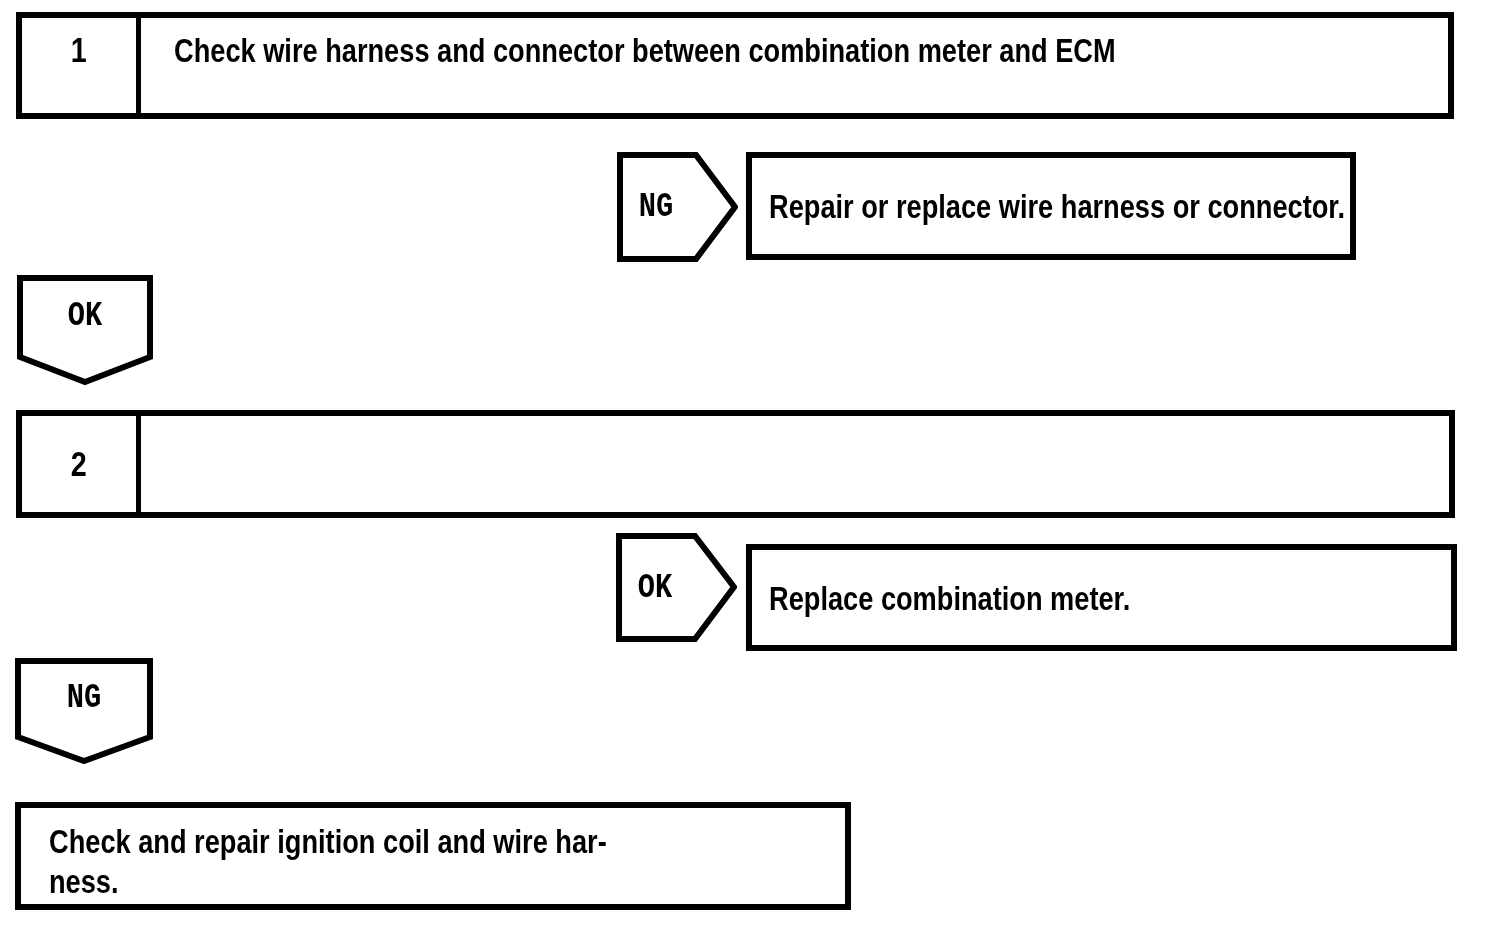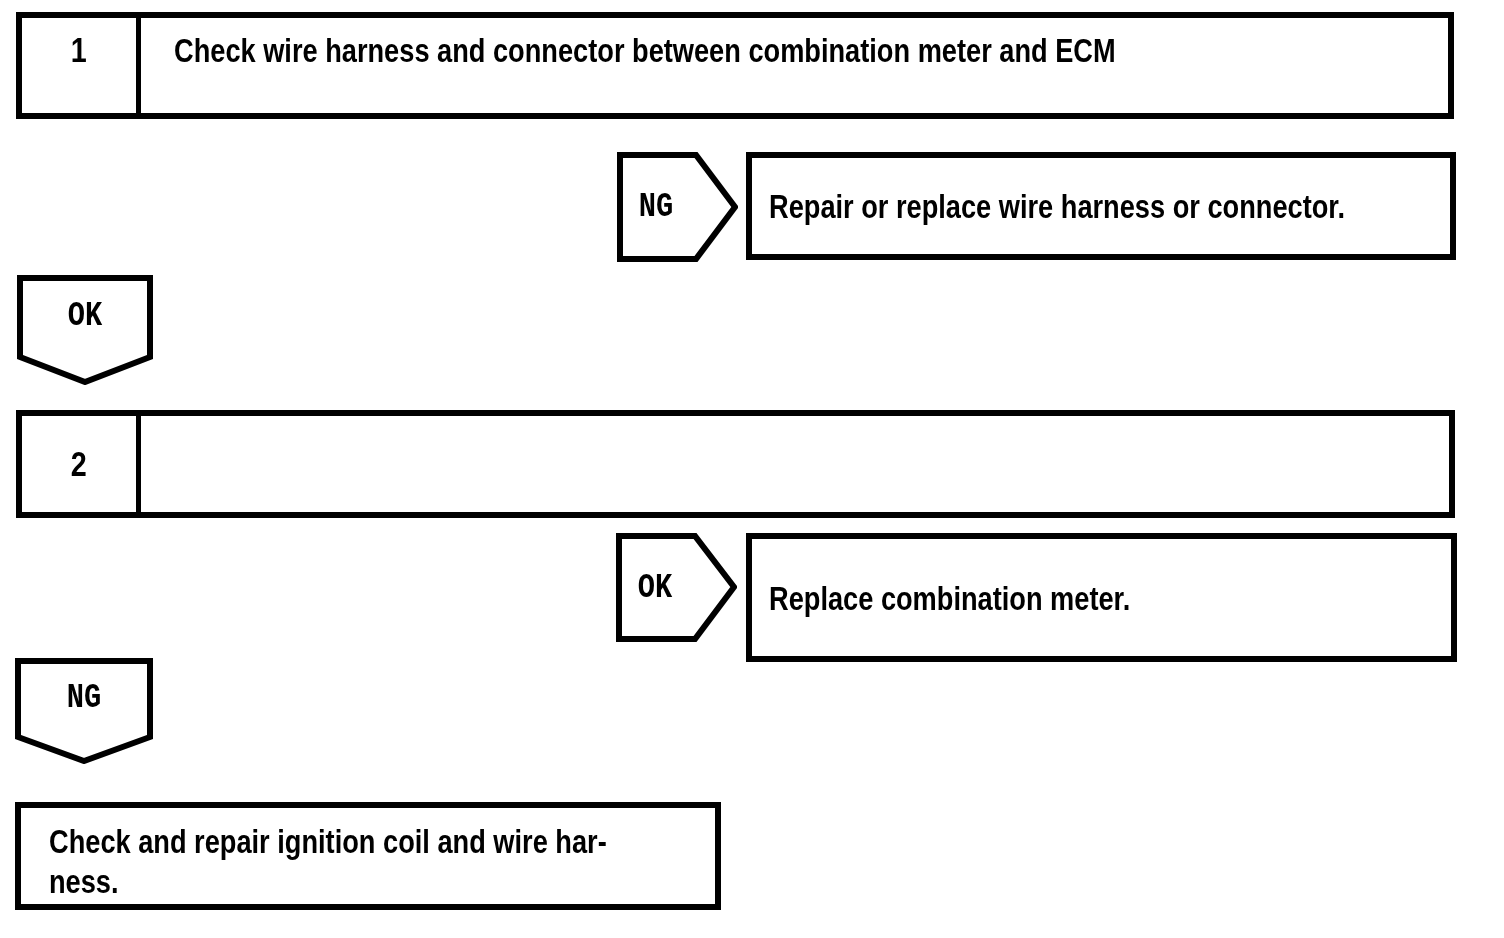--- a/index.html
+++ b/index.html
@@ -102,21 +102,21 @@
 
 <div class="abs connector" style="left:617px; top:152px; width:121px; height:110px;">
   <svg viewBox="0 0 121 110" preserveAspectRatio="none">
     <polygon points="3,3 79,3 118,55 79,107 3,107" fill="#ffffff" stroke="#000000" stroke-width="6" stroke-linejoin="miter"></polygon>
   </svg>
   <div class="label-zone label-zone-right">
     <span class="txt badge cond-c">NG</span>
   </div>
 </div>
 
-<div class="abs result-box" style="left:746px; top:152px; width:710px; height:108px;">
+<div class="abs result-box" style="left:746px; top:152px; width:610px; height:108px;">
   <span class="txt cond-l">Repair or replace wire harness or connector.</span>
 </div>
 
 <div class="abs connector" style="left:17px; top:275px; width:136px; height:110px;">
   <svg viewBox="0 0 136 110" preserveAspectRatio="none">
     <polygon points="3,3 133,3 133,82 68,107 3,82" fill="#ffffff" stroke="#000000" stroke-width="6" stroke-linejoin="miter"></polygon>
   </svg>
   <div class="label-zone" style="left:0; top:0; width:100%; height:82px;">
     <span class="txt badge cond-c">OK</span>
   </div>
@@ -130,29 +130,29 @@
 
 <div class="abs connector" style="left:616px; top:533px; width:121px; height:109px;">
   <svg viewBox="0 0 121 109" preserveAspectRatio="none">
     <polygon points="3,3 79,3 118,54 79,106 3,106" fill="#ffffff" stroke="#000000" stroke-width="6" stroke-linejoin="miter"></polygon>
   </svg>
   <div class="label-zone label-zone-right">
     <span class="txt badge cond-c">OK</span>
   </div>
 </div>
 
-<div class="abs result-box" style="left:746px; top:533px; width:711px; height:129px;">
+<div class="abs result-box" style="left:746px; top:544px; width:711px; height:107px;">
   <span class="txt cond-l">Replace combination meter.</span>
 </div>
 
 <div class="abs connector" style="left:15px; top:658px; width:138px; height:106px;">
   <svg viewBox="0 0 138 106" preserveAspectRatio="none">
     <polygon points="3,3 135,3 135,79 69,103 3,79" fill="#ffffff" stroke="#000000" stroke-width="6" stroke-linejoin="miter"></polygon>
   </svg>
   <div class="label-zone" style="left:0; top:0; width:100%; height:79px;">
     <span class="txt badge cond-c">NG</span>
   </div>
 </div>
 
-<div class="abs final-box" style="left:15px; top:802px; width:706px; height:108px;">
+<div class="abs final-box" style="left:15px; top:802px; width:836px; height:108px;">
   <div class="line txt cond-l">Check and repair ignition coil and wire har-</div>
   <div class="line txt cond-l">ness.</div>
 </div>
 
 </body></html>

